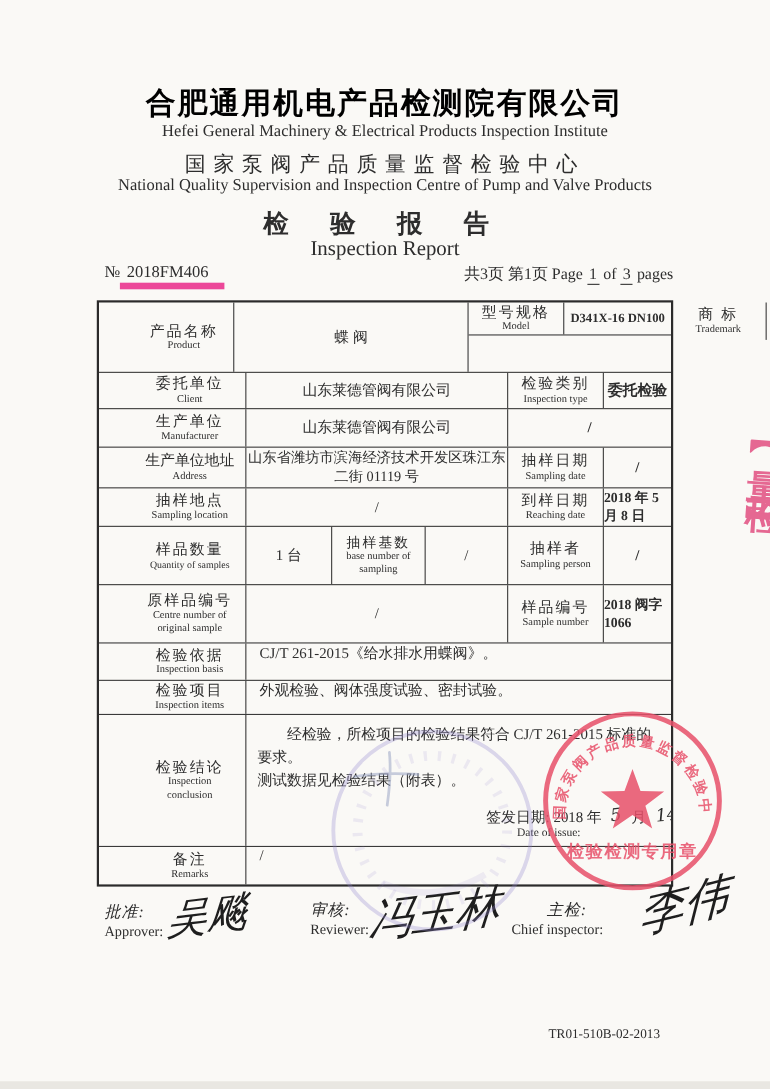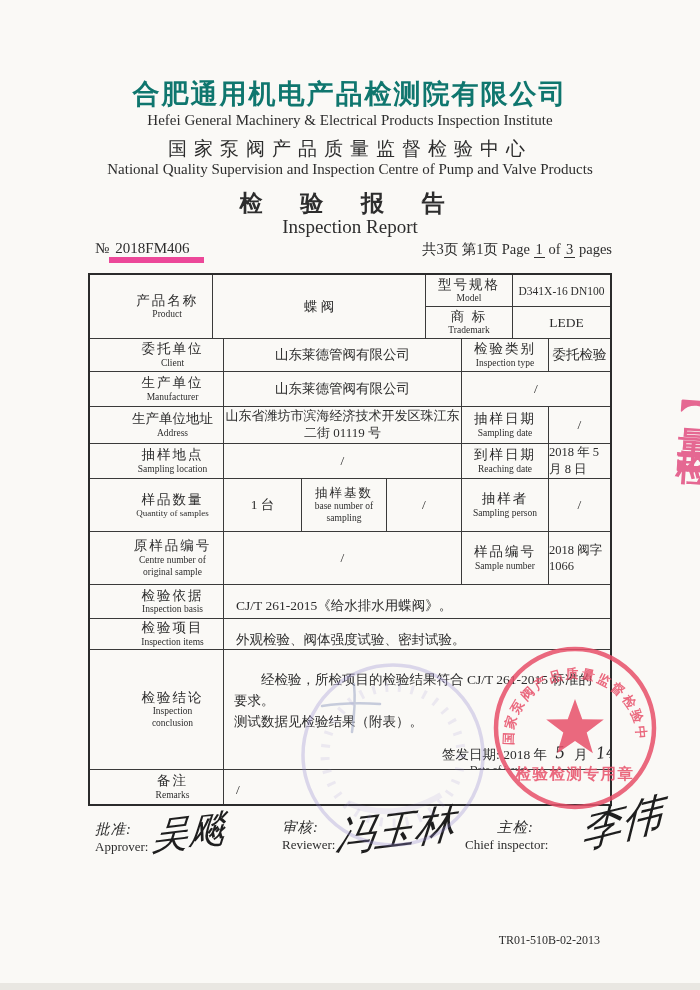--- a/index.html
+++ b/index.html
@@ -5,43 +5,43 @@
   html,body{margin:0;padding:0;}
   body{
     width:700px;height:990px;position:relative;overflow:hidden;
     background:#faf9f6;
     font-family:"Liberation Serif","DejaVu Serif",serif;
     color:#2d2d2d;
   }
   .abs{position:absolute;}
   .ctr{text-align:center;width:700px;left:0;}
   
-  .org-cn{top:76px;font-size:27px;letter-spacing:2px;color:#0f766e;font-weight:600;}
+  .org-cn{top:76px;font-size:27px;letter-spacing:2px;color:#000000;font-weight:600;}
   .org-en{top:112px;font-size:15px;}
   .center-cn{top:136px;font-size:19px;letter-spacing:7px;}
   .center-en{top:161px;font-size:15px;}
   .title-cn{top:188px;font-size:23px;letter-spacing:16px;font-weight:600;}
   .title-en{top:216px;font-size:19px;}
   .no-line{top:240px;left:95px;font-size:15px;}
   .no-line .num{border-bottom:6px solid #ec4899;padding:0 14px 1px 6px;}
   .pageinfo{top:240px;right:88px;font-size:14.5px;}
   .pageinfo u{text-decoration:none;border-bottom:1px solid #333;padding:0 2px;}
   
   .rpt-table{left:88px;top:273px;width:524px;border:2px solid #2b2b2b;box-sizing:border-box;background:transparent;}
   .trow{display:flex;border-bottom:1px solid #3a3a3a;box-sizing:border-box;}
   .trow:last-child{border-bottom:none;}
   .cell{border-right:1px solid #3a3a3a;box-sizing:border-box;display:flex;flex-direction:column;align-items:center;justify-content:center;overflow:hidden;}
   .cell:last-child{border-right:none;}
   .lab-cn{font-size:13.5px;letter-spacing:2px;line-height:1.15;}
   .lab-en{font-size:9.5px;line-height:1.15;margin-top:1px;}
   .val{font-size:13.5px;}
   .val-left{align-items:flex-start;padding-left:12px;}
-  .c1{width:102px;margin-left:32px;} .c2{width:238px;} .c3{width:87px;} .c4{width:97px;flex:1;}
-  .span-right{width:422px;flex:1;margin-top:12px;}
-  .subcol{display:flex;flex-direction:column;width:184px;flex:1;justify-content:center;}
+  .c1{width:102px;margin-left:32px;} .c2{width:238px;} .c3{width:87px;} .c4{width:97px;flex:1;font-weight:bold;}
+  .span-right{width:422px;flex:1;}
+  .subcol{display:flex;flex-direction:row;width:184px;flex:1;}
   .subrow{display:flex;flex:1;border-bottom:1px solid #3a3a3a;box-sizing:border-box;}
   .subrow:last-child{border-bottom:none;gap:10px;}
   .subrow .c3{width:87px;}
   .subrow .c4{width:97px;border-right:none;}
   .small-val{font-size:11.5px;}
   
   .concl{position:relative;display:block;padding:8px 6px 0 10px;}
   .concl-p{font-size:13.5px;line-height:1.55;}
   .indent{text-indent:2em;}
   .issue{position:absolute;left:218px;top:82px;font-size:13.5px;white-space:nowrap;}

